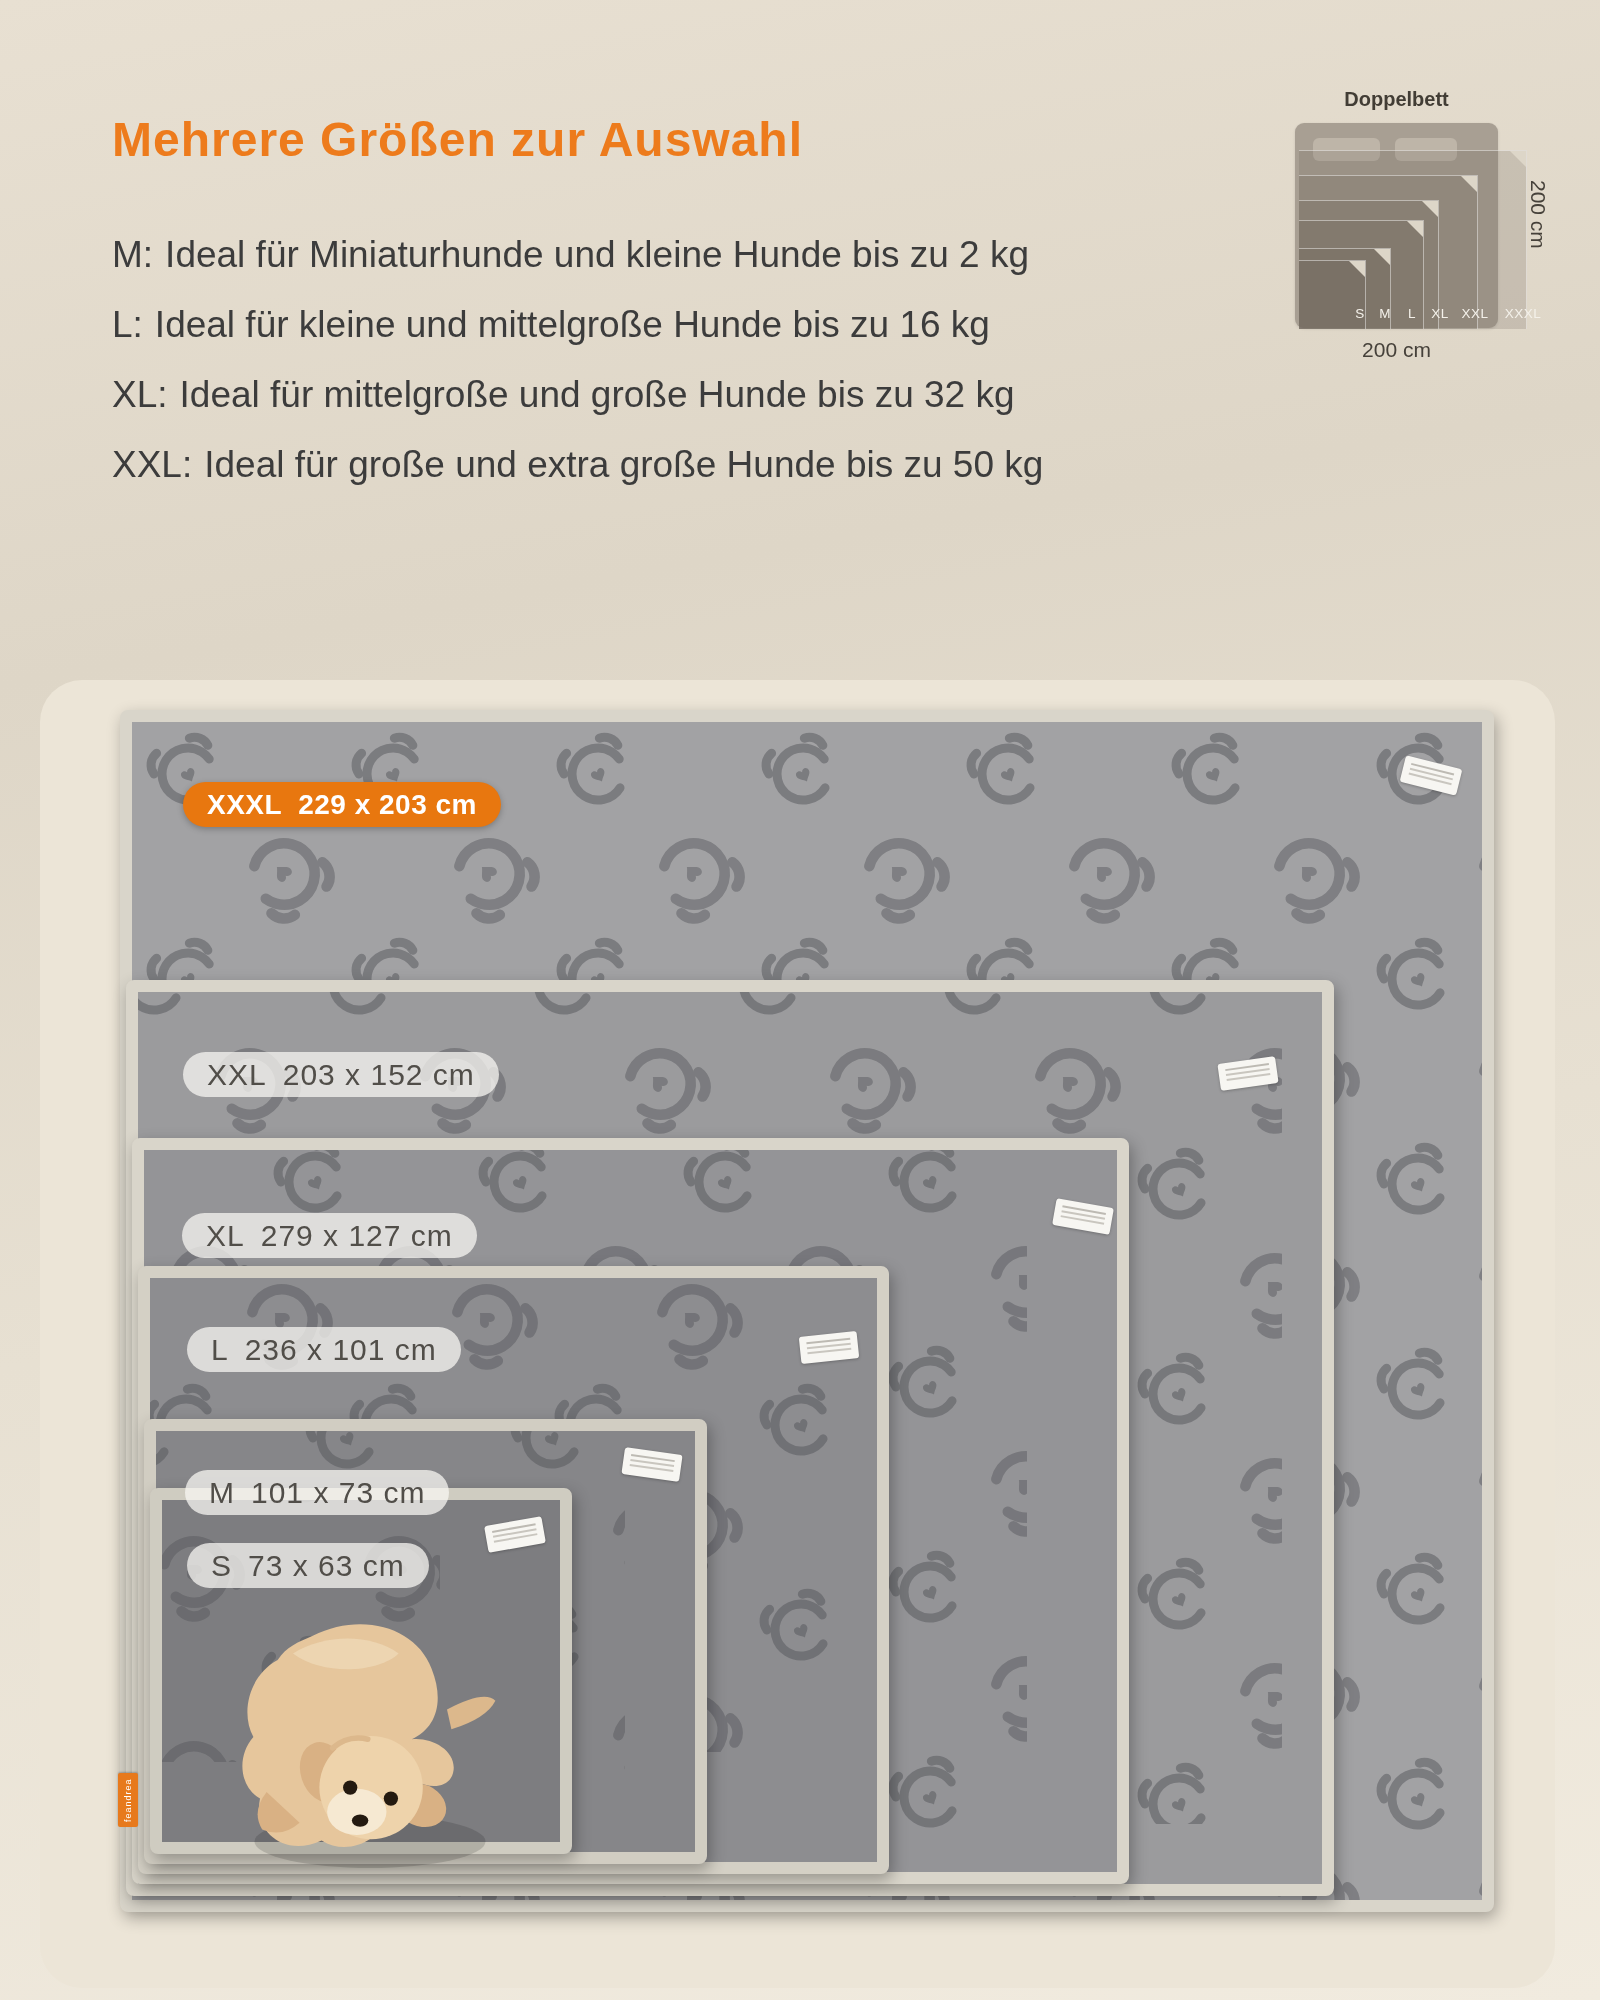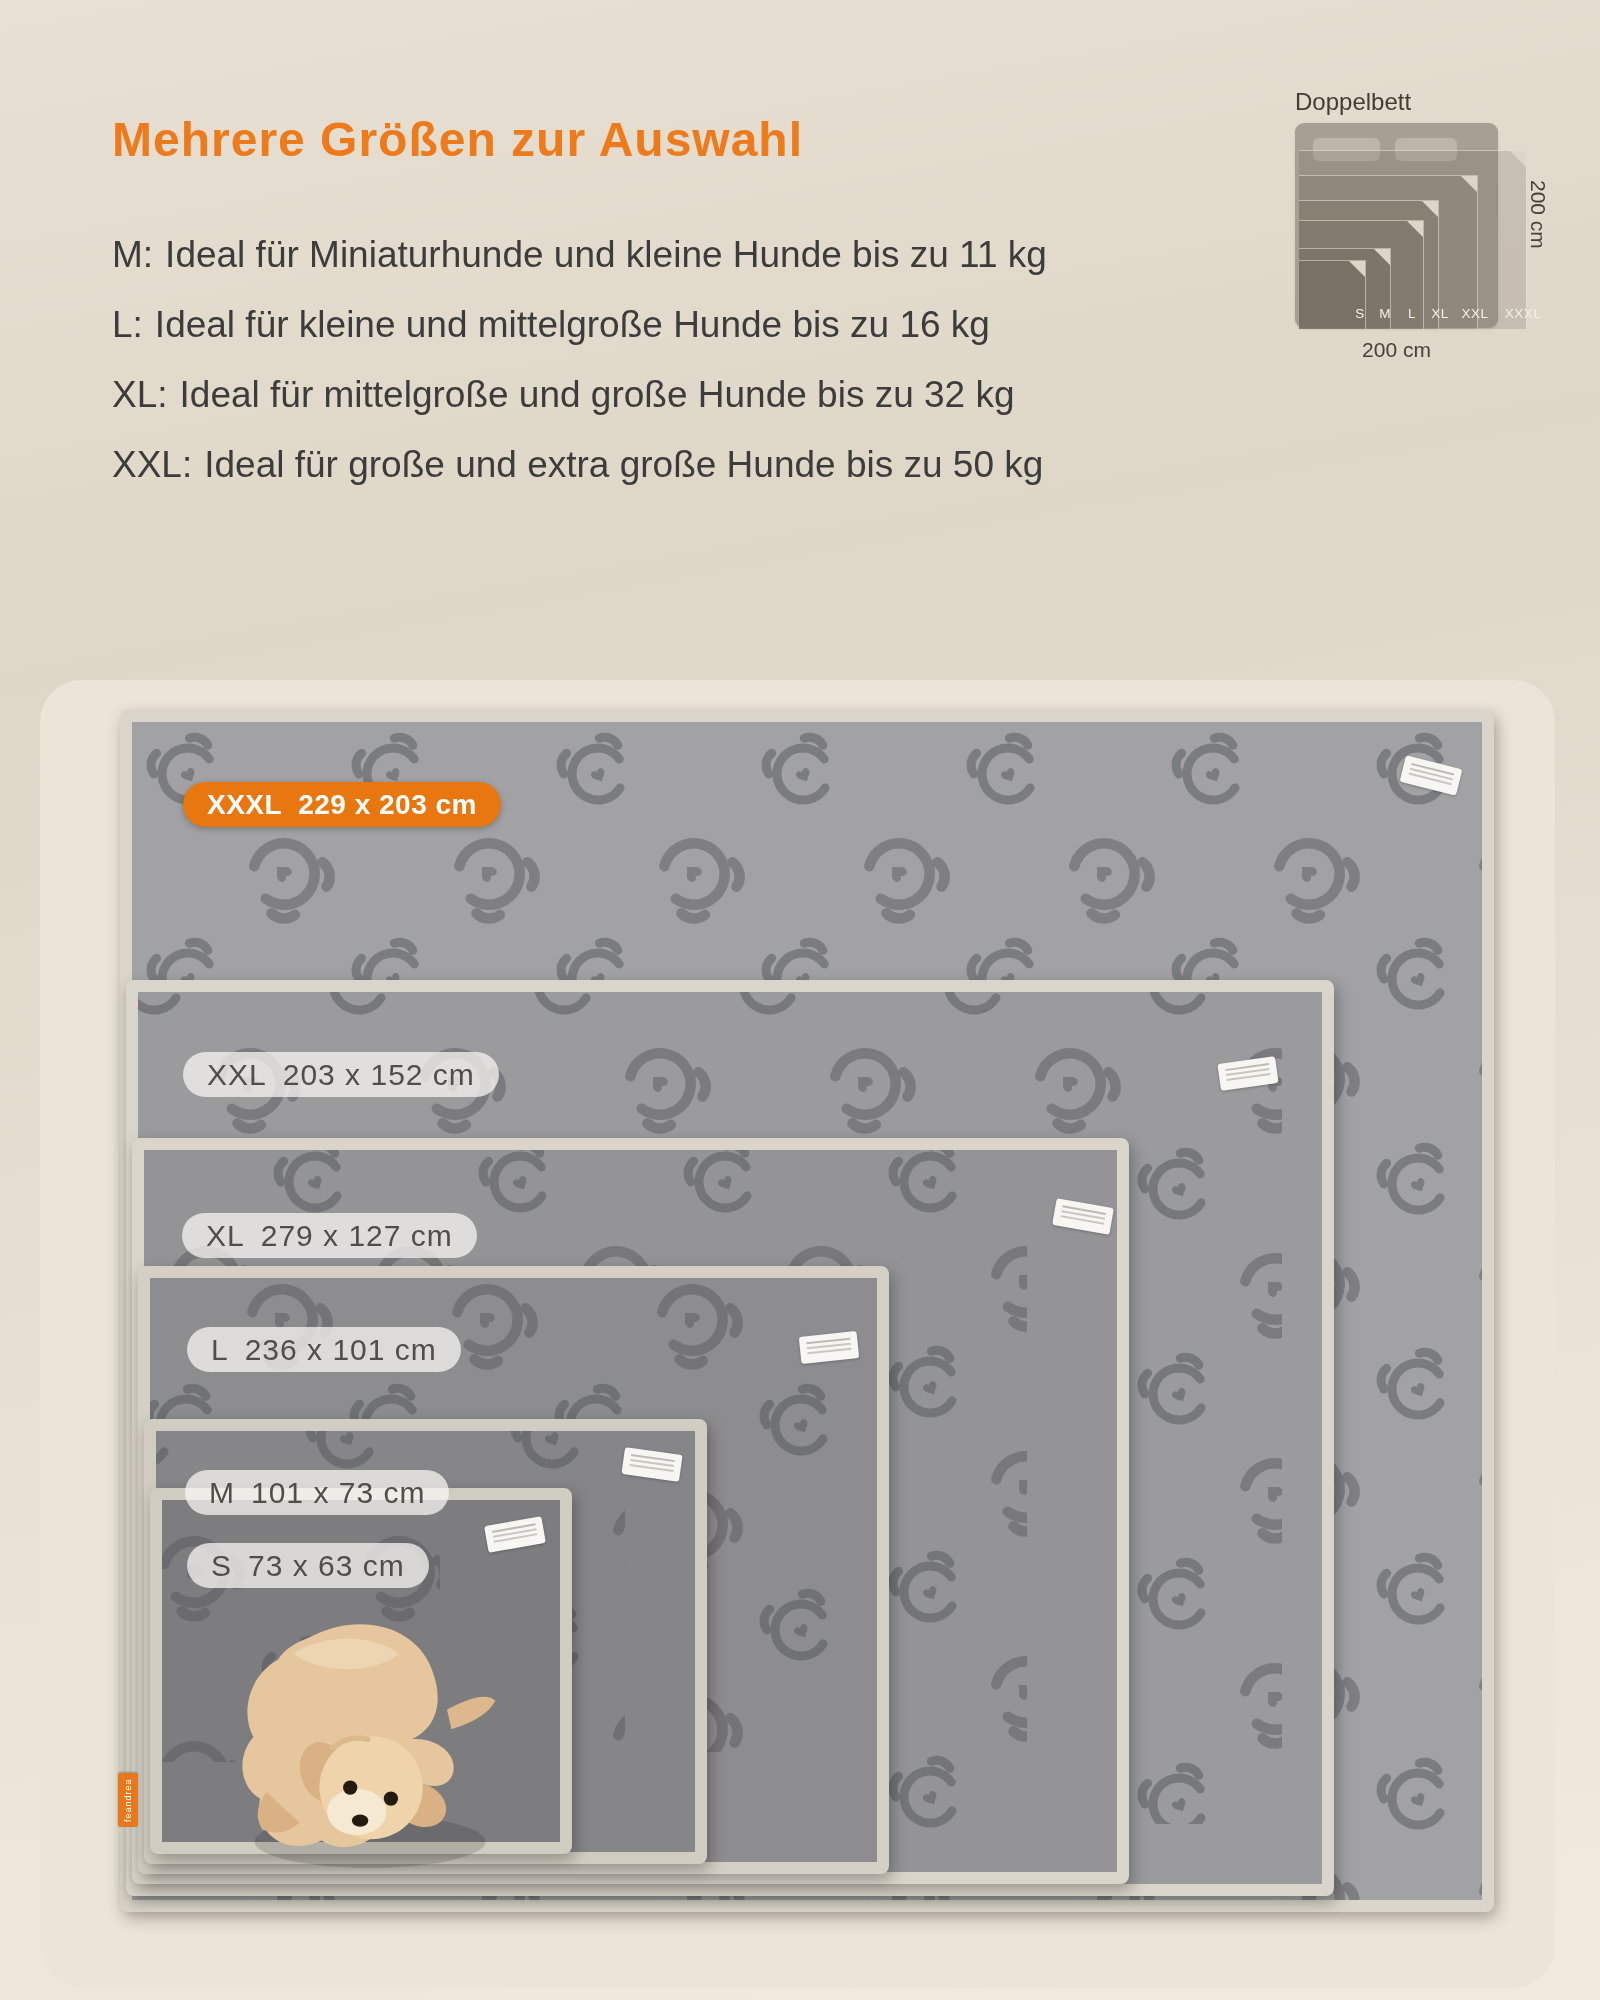--- a/index.html
+++ b/index.html
@@ -10,22 +10,22 @@
   
   .title{position:absolute;left:112px;top:112px;margin:0;font-size:48px;font-weight:bold;
     letter-spacing:1px;color:#ed7b1c;white-space:nowrap;}
   .sizelist{position:absolute;left:112px;top:220px;margin:0;padding:0;list-style:none;}
   .sizelist li{line-height:70px;font-size:37px;color:#3c3c3c;white-space:nowrap;}
   .sizelist li .sz{margin-right:12px;}
   .sizelist li.bold{font-weight:bold;font-size:38px;color:#272727;}
 
   
   .bed-diagram{position:absolute;left:1270px;top:88px;width:320px;height:300px;}
-  .bed-title{position:absolute;left:25px;top:0;width:203px;
-    font-size:24px;color:#423d35;}
+  .bed-title{position:absolute;left:25px;top:0;width:203px;text-align:center;
+    font-size:20px;color:#423d35;font-weight:bold;}
   .bed{position:absolute;left:25px;top:35px;width:203px;height:205px;background:#a89f93;
     border-radius:9px;box-shadow:0 1px 3px rgba(0,0,0,.12);}
   .pillow{position:absolute;top:15px;height:23px;background:#beb5a8;border-radius:6px;}
   .pillow.p1{left:18px;width:67px;}
   .pillow.p2{left:100px;width:62px;}
   .overlay{position:absolute;background:rgba(110,102,90,0.22);
     border-top:1px solid rgba(255,255,255,0.45);border-right:1px solid rgba(255,255,255,0.45);}
   .overlay .fold{position:absolute;top:0;right:0;width:0;height:0;border-style:solid;
     border-width:0 16px 16px 0;border-color:transparent #ddd6c8 transparent transparent;}
   
@@ -108,21 +108,21 @@
       <pattern id="bearpat" width="205" height="205" patternUnits="userSpaceOnUse">
         <use href="#bearface" transform="translate(56,52) rotate(-28)" opacity="0.5"></use>
         <use href="#bearface" transform="translate(152,152) rotate(135) scale(1.18)" opacity="0.46"></use>
       </pattern>
     </defs>
   </svg>
 
   <h1 class="title">Mehrere Größen zur Auswahl</h1>
 
   <ul class="sizelist">
-    <li><span class="sz">M:</span><span>Ideal für Miniaturhunde und kleine Hunde bis zu 11 kg</span></li>
+    <li><span class="sz">M:</span><span>Ideal für Miniaturhunde und kleine Hunde bis zu 2 kg</span></li>
     <li><span class="sz">L:</span><span>Ideal für kleine und mittelgroße Hunde bis zu 16 kg</span></li>
     <li><span class="sz">XL:</span><span>Ideal für mittelgroße und große Hunde bis zu 32 kg</span></li>
     <li><span class="sz">XXL:</span><span>Ideal für große und extra große Hunde bis zu 50 kg</span></li>
   </ul>
 
   <div class="bed-diagram">
     <div class="bed-title">Doppelbett</div>
     <div class="bed">
       <div class="pillow p1"></div>
       <div class="pillow p2"></div>

